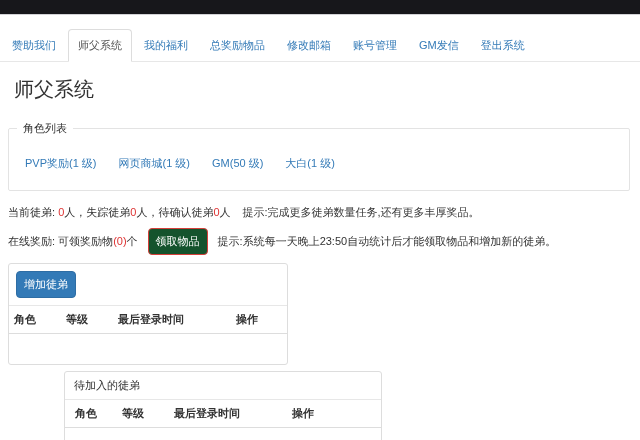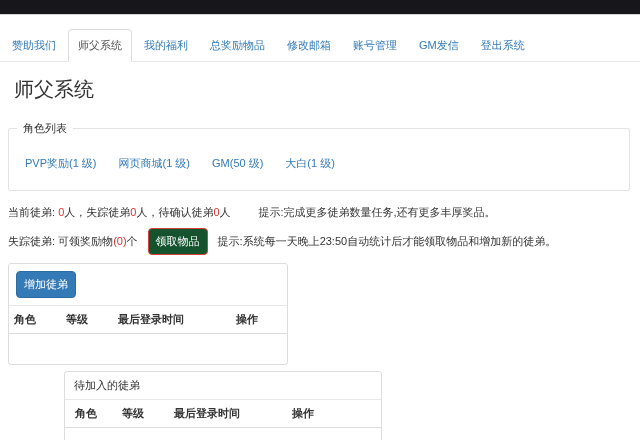--- a/index.html
+++ b/index.html
@@ -28,21 +28,21 @@
   .role-fieldset legend { font-size:11px; color:#333; padding:0 6px; margin-left:2px; }
   .pills { display:flex; margin-top:5px; }
   .pill { padding:7px 10px; margin-right:2px; color:#337ab7; border-radius:4px;
           text-decoration:none; cursor:pointer; }
   .pill.active { background:#337ab7; color:#fff; cursor:default; }
 
   
   .status-line { margin:14px 8px 0 8px; line-height:14px; }
   .status-line2 { margin:9px 8px 0 8px; display:flex; align-items:center; }
   .red { color:#dd3333; }
-  .tip { margin-left:28px; }
+  .tip { margin-left:12px; }
   .btn-danger { background:#14532d; border:1px solid #d43f3a; color:#fff;
                 font-size:11px; font-family:inherit; padding:5px 7px; margin-left:10px;
                 border-radius:4px; cursor:pointer; }
   .status-line2 .tip { margin-left:10px; }
 
   
   .bottom-row { display:flex; align-items:flex-start; margin:8px 8px 0 8px;flex-direction:column; }
   .panel { border:1px solid #ddd; border-radius:3px; background:#fff; }
   .left-panel { width:280px; }
   .right-panel { width:318px; margin-left:56px; margin-top:6px; }
@@ -86,21 +86,21 @@
       <a class="pill">PVP奖励(1 级)</a>
       <a class="pill">网页商城(1 级)</a>
       <a class="pill">GM(50 级)</a>
       <a class="pill">大白(1 级)</a>
     </div>
   </fieldset>
 
   <p class="status-line"><span>当前徒弟: </span><span class="red">0</span><span>人，失踪徒弟</span><span class="red">0</span><span>人，待确认徒弟</span><span class="red">0</span><span>人</span><span class="tip">提示:完成更多徒弟数量任务,还有更多丰厚奖品。</span></p>
 
   <div class="status-line2">
-    <span><span>失踪徒弟: 可领奖励物</span><span class="red">(0)</span><span>个</span></span>
+    <span><span>在线奖励: 可领奖励物</span><span class="red">(0)</span><span>个</span></span>
     <button class="btn-danger">领取物品</button>
     <span class="tip">提示:系统每一天晚上23:50自动统计后才能领取物品和增加新的徒弟。</span>
   </div>
 
   <div class="bottom-row">
 
     <div class="panel left-panel">
       <div class="panel-toolbar">
         <button class="btn-primary">增加徒弟</button>
       </div>

